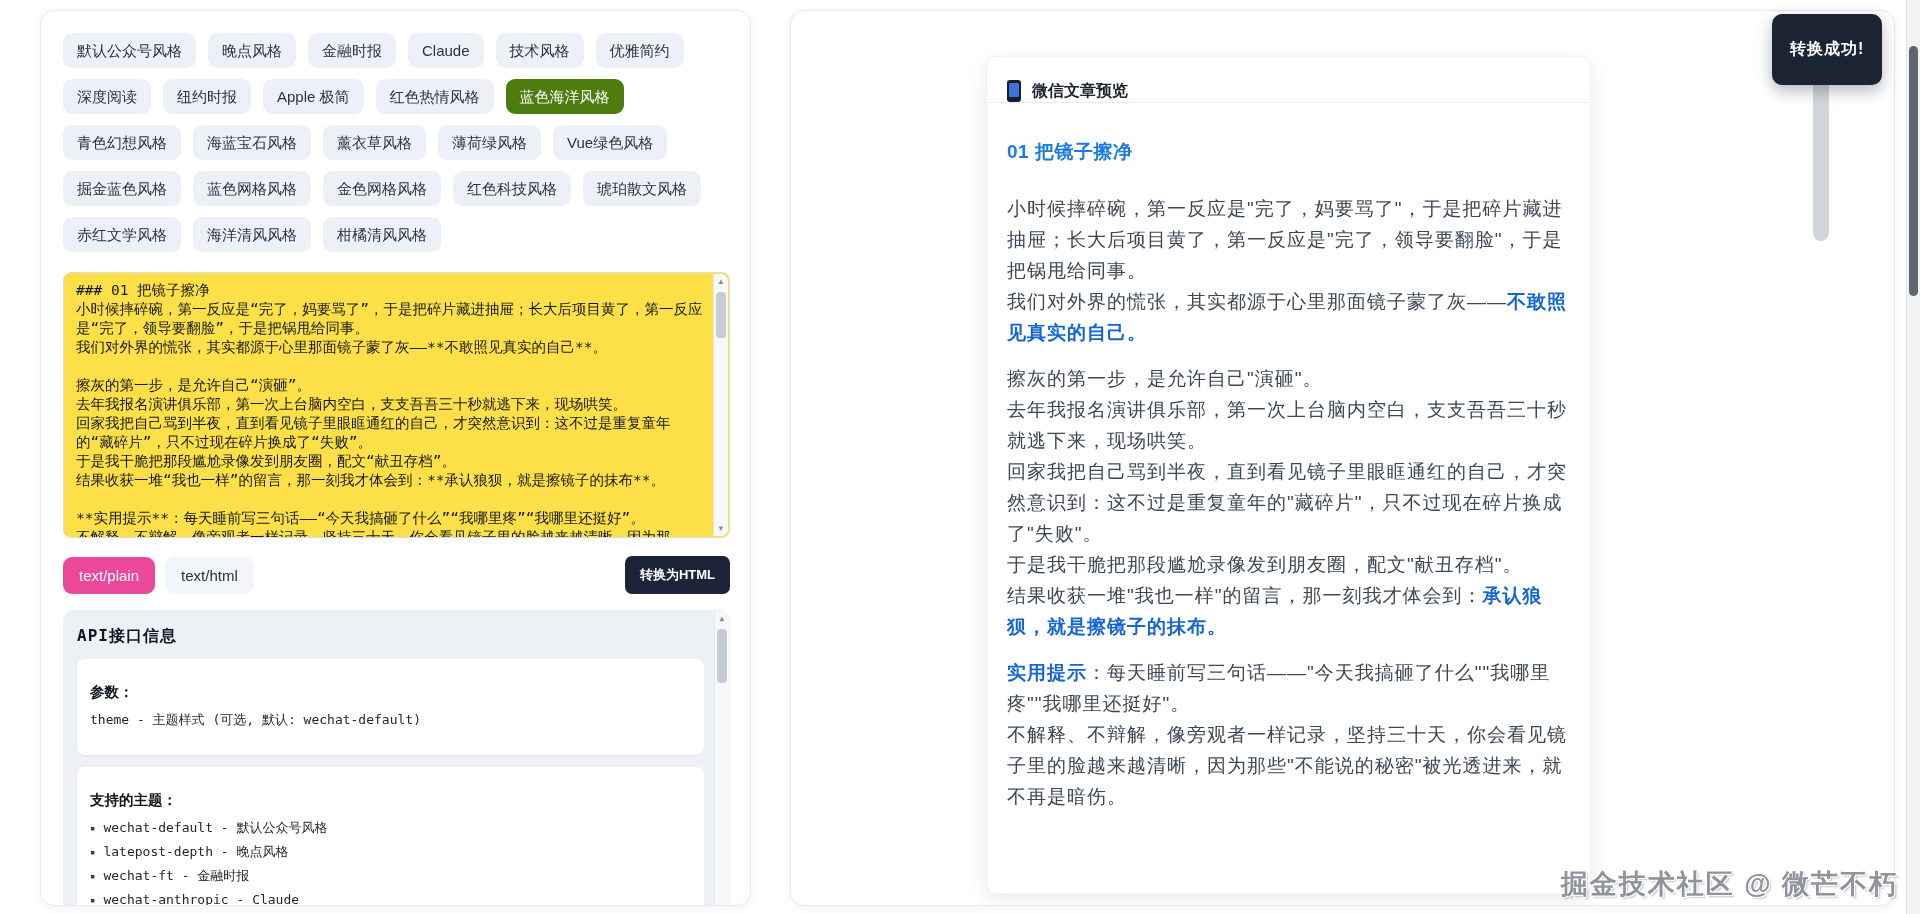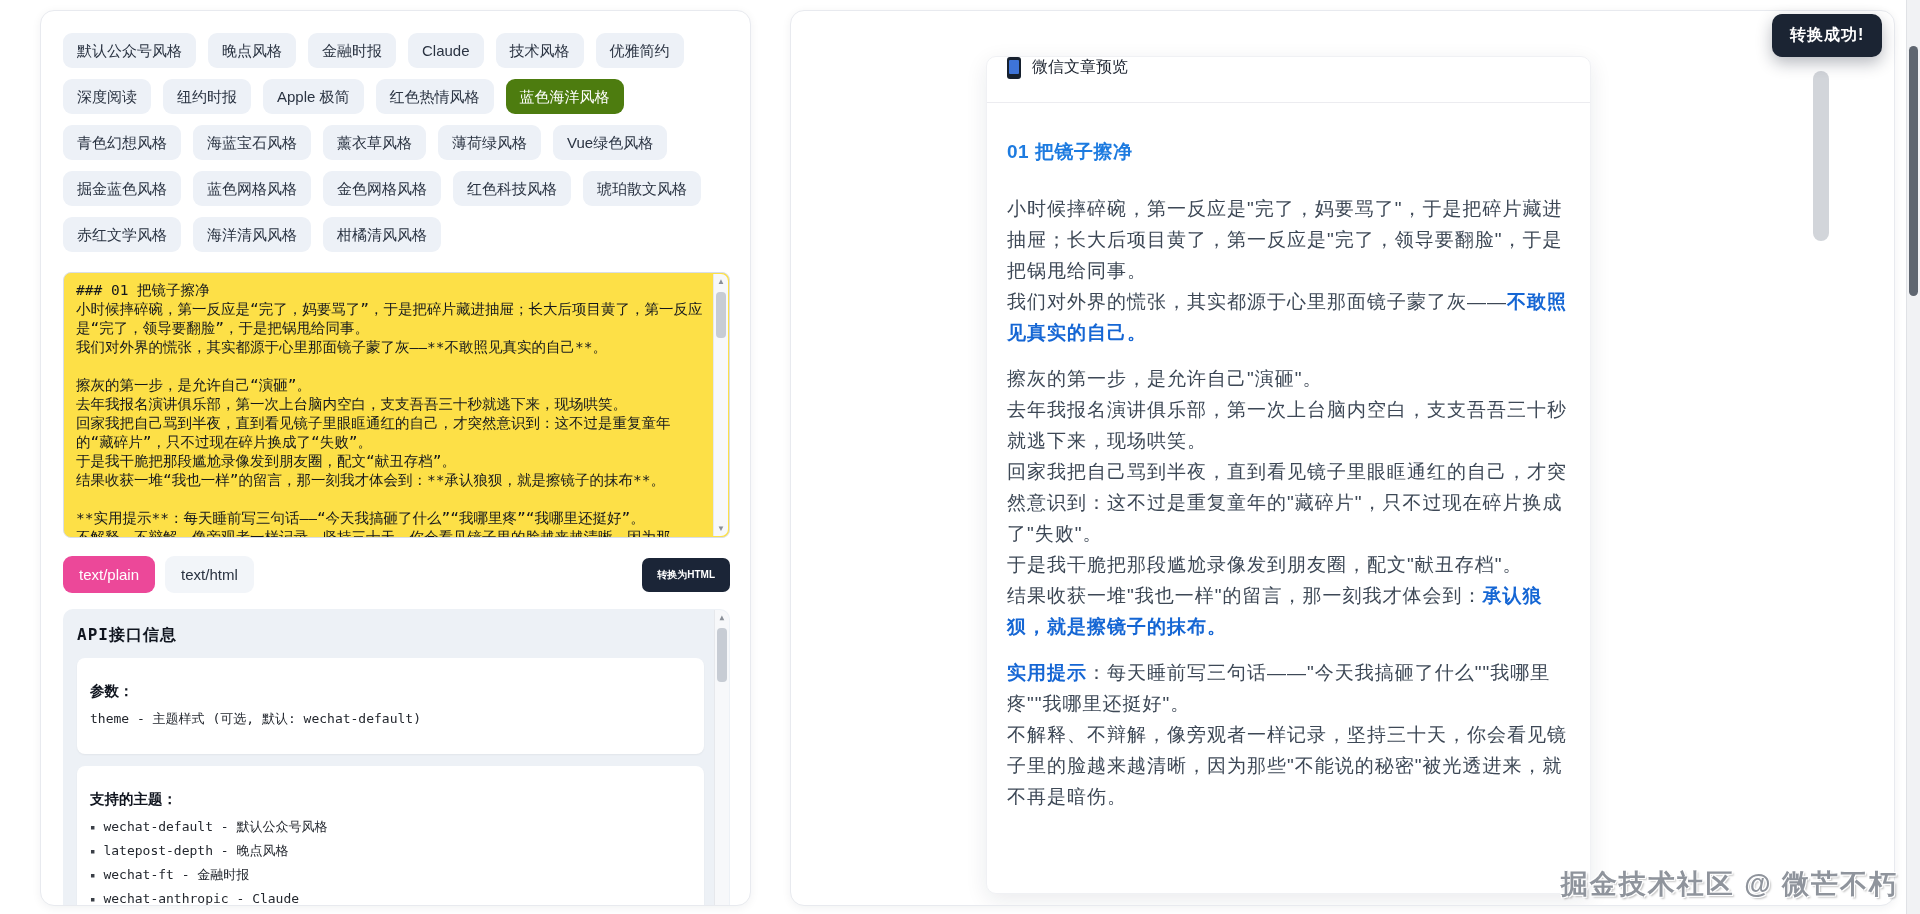--- a/index.html
+++ b/index.html
@@ -27,63 +27,63 @@
   .vscroll { position:absolute; top:1px; right:1px; bottom:1px; width:15px;
              background:#f7f8fa; border-left:1px solid #e6e8ec; border-radius:0 7px 7px 0; }
   .vscroll .arr { position:absolute; left:0; right:0; text-align:center; font-size:8px; color:#8a8f98; }
   .vscroll .arr.up { top:3px; } .vscroll .arr.down { bottom:3px; }
   .vscroll .thumb { position:absolute; left:2px; right:2px; background:#c7ccd4; border-radius:4px; }
 
   
   .btn-row { display:flex; align-items:center; gap:10px; margin-top:18px; width:667px; }
   .fmt-btn { font-size:15px; padding:10px 16px; border-radius:9px; background:#f2f5f9; color:#2a3342; cursor:pointer; }
   .fmt-btn.selected { background:#ec4899; color:#fff; }
-  .convert-btn { margin-left:auto; background:#1b2537; color:#fff; font-size:10px; font-weight:bold;
+  .convert-btn { margin-left:auto; background:#1b2537; color:#fff; font-size:13px; font-weight:bold;
                  padding:10px 15px; border-radius:7px; cursor:pointer; }
 
   
   .api { position:relative; margin-top:16px; width:667px; height:312px; background:#edf1f6;
          border-radius:10px; padding:14px 26px 14px 14px; overflow:hidden;
          font-family:"DejaVu Sans Mono", monospace; }
   .api h2 { font-size:16px; color:#10151f; margin:2px 0 12px; letter-spacing:1px; }
   .api-endpoint { display:inline-block; background:rgba(255,255,255,.55); border-radius:4px;
                   padding:6px 10px; font-size:13.5px; font-weight:bold; color:#15181d; }
   .api-endpoint .method { margin-right:18px; }
   .api-box { background:#fff; border-radius:8px; padding:24px 13px; margin-top:12px;
              box-shadow:0 1px 2px rgba(0,0,0,.05); }
   .api-box h3 { font-size:14.5px; color:#10151f; margin-bottom:6px; }
   .api-box .line, .api-box li { font-size:13px; color:#23272e; line-height:23px; list-style:none; }
   .api-box li::before { content:"▪"; font-size:9px; margin-right:8px; color:#3a3f47; vertical-align:1px; }
 
   
   .preview-card { position:absolute; left:195px; top:45px; width:605px; height:838px; background:#fff;
                   border:1px solid #f0f1f4; border-radius:10px; overflow:hidden;
                   box-shadow:0 6px 22px rgba(25,35,60,.09); }
-  .preview-head { display:flex; align-items:flex-start; gap:11px; height:46px; padding:0 20px;
-                  border-bottom:1px solid #ececf0; }
+  .preview-head { display:flex; align-items:flex-end; gap:11px; height:46px; padding:0 20px;
+                  border-bottom:1px solid #ececf0;font-weight:bold; }
   .phone-icon { width:14px; height:22px; background:#16202e; border-radius:3px; position:relative; }
   .phone-icon::before { content:""; position:absolute; left:2px; right:2px; top:3px; bottom:5px;
                         background:#3e74d8; border-radius:1px; }
   .preview-head .title { font-size:16px; color:#1d2430; }
   .article { padding:36px 20px 0 20px; }
   .article h3 { color:#1d7be0; font-size:19px; margin:0 0 28px; letter-spacing:.5px; }
   .article p { font-size:19px; line-height:31px; color:#3d4856; letter-spacing:1px; margin:0 0 15px; }
   .article strong { color:#1566d4; font-weight:bold; }
 
   
   .panel-thumb { position:absolute; left:1022px; top:60px; width:16px; height:170px;
                  background:#d2d5da; border-radius:8px; }
   .page-scroll { position:absolute; right:0; top:0; bottom:0; width:14px; background:#f1f2f4;
                  border-left:1px solid #e0e2e6; }
   .page-scroll .thumb { position:absolute; left:2px; right:2px; top:46px; height:250px;
                         background:#5f6670; border-radius:7px; }
 
   
   .toast { position:absolute; left:1772px; top:14px; background:#1b2433; color:#fff;
-           font-size:16px; font-weight:bold; padding:11px 18px; border-radius:10px;
+           font-size:16px; font-weight:bold; padding:25px 18px; border-radius:10px;
            box-shadow:0 6px 16px rgba(15,23,42,.3); z-index:20; letter-spacing:1px; }
   .watermark { position:absolute; right:22px; bottom:12px; font-size:27px; font-weight:bold;
                color:#8f949c; letter-spacing:2px; z-index:30;
                text-shadow:1px 1px 0 #fff,-1px -1px 0 #fff,1px -1px 0 #fff,-1px 1px 0 #fff,2px 2px 2px rgba(0,0,0,.25); }
 </style>
 </head>
 <body>
 
 <div class="stage">
 

